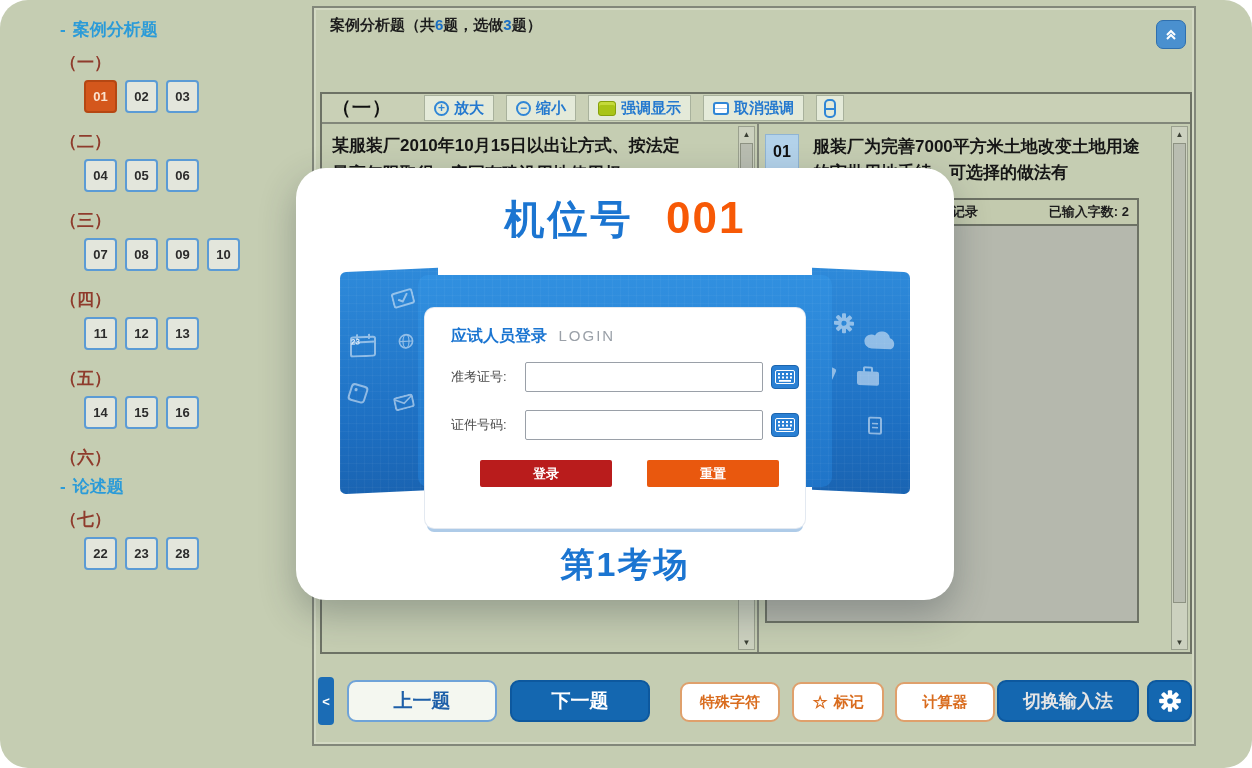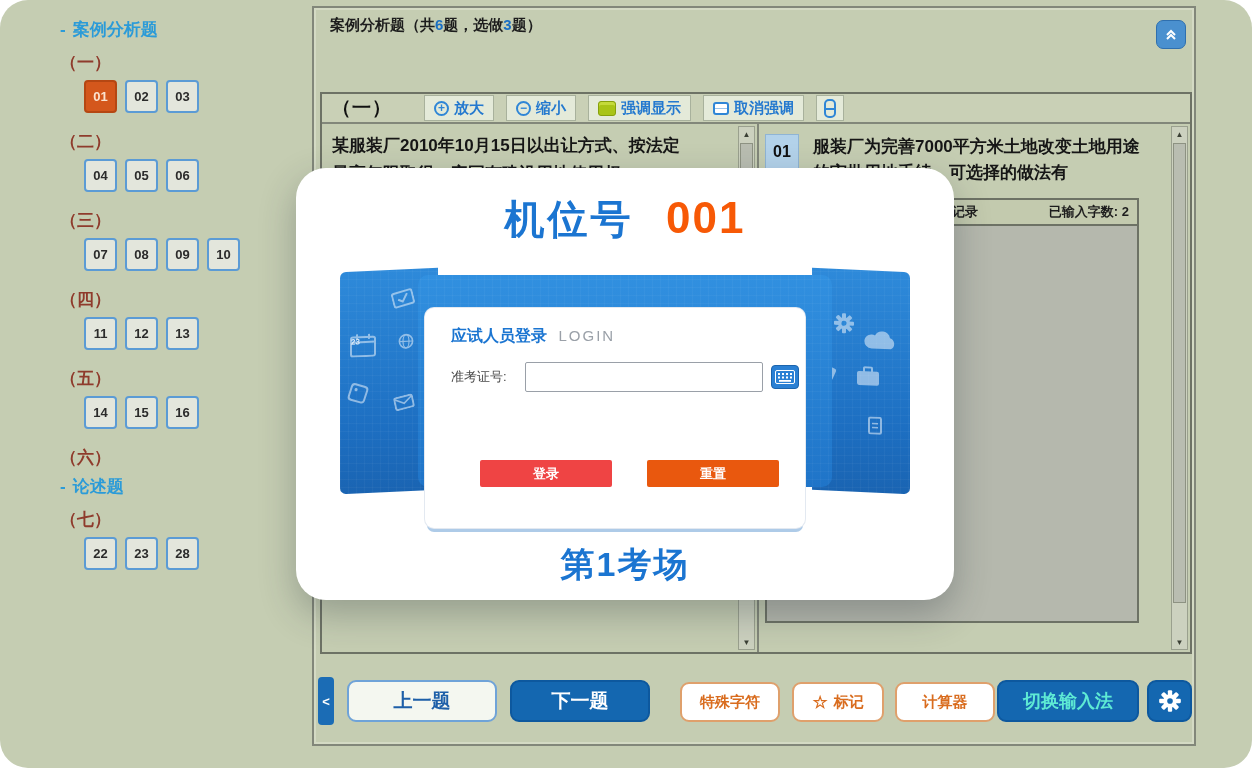--- a/index.html
+++ b/index.html
@@ -64,21 +64,21 @@
   .back-tab{position:absolute;left:4px;top:669px;width:16px;height:48px;background:#1b6cb5;border-radius:4px;
         color:#fff;font-weight:bold;font-size:13px;display:flex;align-items:center;justify-content:center;cursor:pointer;}
   .bbtn{position:absolute;top:672px;height:42px;border-radius:9px;display:flex;align-items:center;justify-content:center;
         box-sizing:border-box;cursor:pointer;gap:6px;}
   .btn-prev{left:33px;width:150px;background:#f4f7f0;border:2px solid #6fa3d8;color:#1d5fa8;font-weight:bold;font-size:19px;}
   .btn-next{left:196px;width:140px;background:#1467b0;border:2px solid #0d589e;color:#fff;font-weight:bold;font-size:19px;}
   .btn-orange{background:#ffffff;border:2px solid #dfa06c;color:#d96c1e;font-weight:bold;font-size:15px;top:674px;height:40px;}
   .btn-special{left:366px;width:100px;}
   .btn-mark{left:478px;width:92px;}
   .btn-calc{left:581px;width:100px;}
-  .btn-ime{left:683px;width:142px;background:#1467b0;border:2px solid #0d589e;color:#5eead4;font-weight:bold;font-size:18px;}
+  .btn-ime{left:683px;width:142px;background:#1467b0;border:2px solid #0d589e;color:#e5e5e5;font-weight:bold;font-size:18px;}
   .btn-gear{left:833px;width:45px;background:#1467b0;border:2px solid #0d589e;}
   .star{font-size:17px;line-height:17px;}
 
   
   .modal{position:absolute;left:296px;top:168px;width:658px;height:432px;background:#fff;border-radius:30px;
         box-shadow:0 14px 36px rgba(35,45,55,0.30);}
   .seat-row{position:absolute;left:0;right:0;top:24px;text-align:center;}
   .seat-label{color:#1b75d1;font-size:40px;font-weight:bold;letter-spacing:3px;}
   .seat-number{color:#f75906;font-size:44px;font-weight:bold;margin-left:28px;letter-spacing:2px;}
 
@@ -102,21 +102,21 @@
   .lc-title .en{color:#9aa0a8;font-size:15px;letter-spacing:2px;margin-left:7px;}
   .form-row{position:absolute;left:26px;display:flex;align-items:center;}
   .row1{top:54px;} .row2{top:102px;}
   .f-label{width:74px;font-size:13px;color:#4a4a4a;}
   .f-input{width:238px;height:30px;border:1px solid #9aa0a8;border-radius:2px;background:#fff;box-sizing:border-box;
         font-size:14px;padding:0 6px;outline:none;}
   .kb-btn{width:28px;height:24px;background:#2a80d4;border:1px solid #1b64ad;border-radius:4px;margin-left:8px;
         display:flex;align-items:center;justify-content:center;cursor:pointer;box-sizing:border-box;}
   .lc-btn{position:absolute;top:152px;width:132px;height:27px;border:none;border-radius:2px;color:#fff;
         font-weight:bold;font-size:13px;font-family:inherit;cursor:pointer;}
-  .lc-login{left:55px;background:#ef4444;}
+  .lc-login{left:55px;background:#b91c1c;}
   .lc-reset{left:222px;background:#e9580e;}
   .room{position:absolute;left:0;right:0;top:374px;text-align:center;color:#1b75d1;font-size:34px;font-weight:bold;letter-spacing:2px;}
 </style>
 </head>
 <body>
 
 <div class="app">
 
   <div class="sidebar">
     <div class="group-title">
@@ -350,20 +350,40 @@
                 <rect x="15" y="3" width="2" height="2"></rect>
               <rect x="3" y="6.5" width="2" height="2"></rect>
                 <rect x="7" y="6.5" width="2" height="2"></rect>
                 <rect x="11" y="6.5" width="2" height="2"></rect>
                 <rect x="15" y="6.5" width="2" height="2"></rect>
               <rect x="4" y="10" width="12" height="1.8"></rect>
             </g>
           </svg>
         </div>
       </div>
+      <div class="form-row row2">
+        <span class="f-label">证件号码:</span>
+        <input class="f-input" type="text" value="" style="">
+        <div class="kb-btn">
+          <svg width="20" height="14" viewBox="0 0 20 14">
+            <rect x="0.5" y="0.5" width="19" height="13" rx="1.5" fill="none" stroke="#fff"></rect>
+            <g fill="#fff">
+              <rect x="3" y="3" width="2" height="2"></rect>
+                <rect x="7" y="3" width="2" height="2"></rect>
+                <rect x="11" y="3" width="2" height="2"></rect>
+                <rect x="15" y="3" width="2" height="2"></rect>
+              <rect x="3" y="6.5" width="2" height="2"></rect>
+                <rect x="7" y="6.5" width="2" height="2"></rect>
+                <rect x="11" y="6.5" width="2" height="2"></rect>
+                <rect x="15" y="6.5" width="2" height="2"></rect>
+              <rect x="4" y="10" width="12" height="1.8"></rect>
+            </g>
+          </svg>
+        </div>
+      </div>
       <button class="lc-btn lc-login">登录</button>
       <button class="lc-btn lc-reset">重置</button>
     </div>
 
     <div class="room">第1考场</div>
   </div>
 
 </div>
 
 </body></html>

